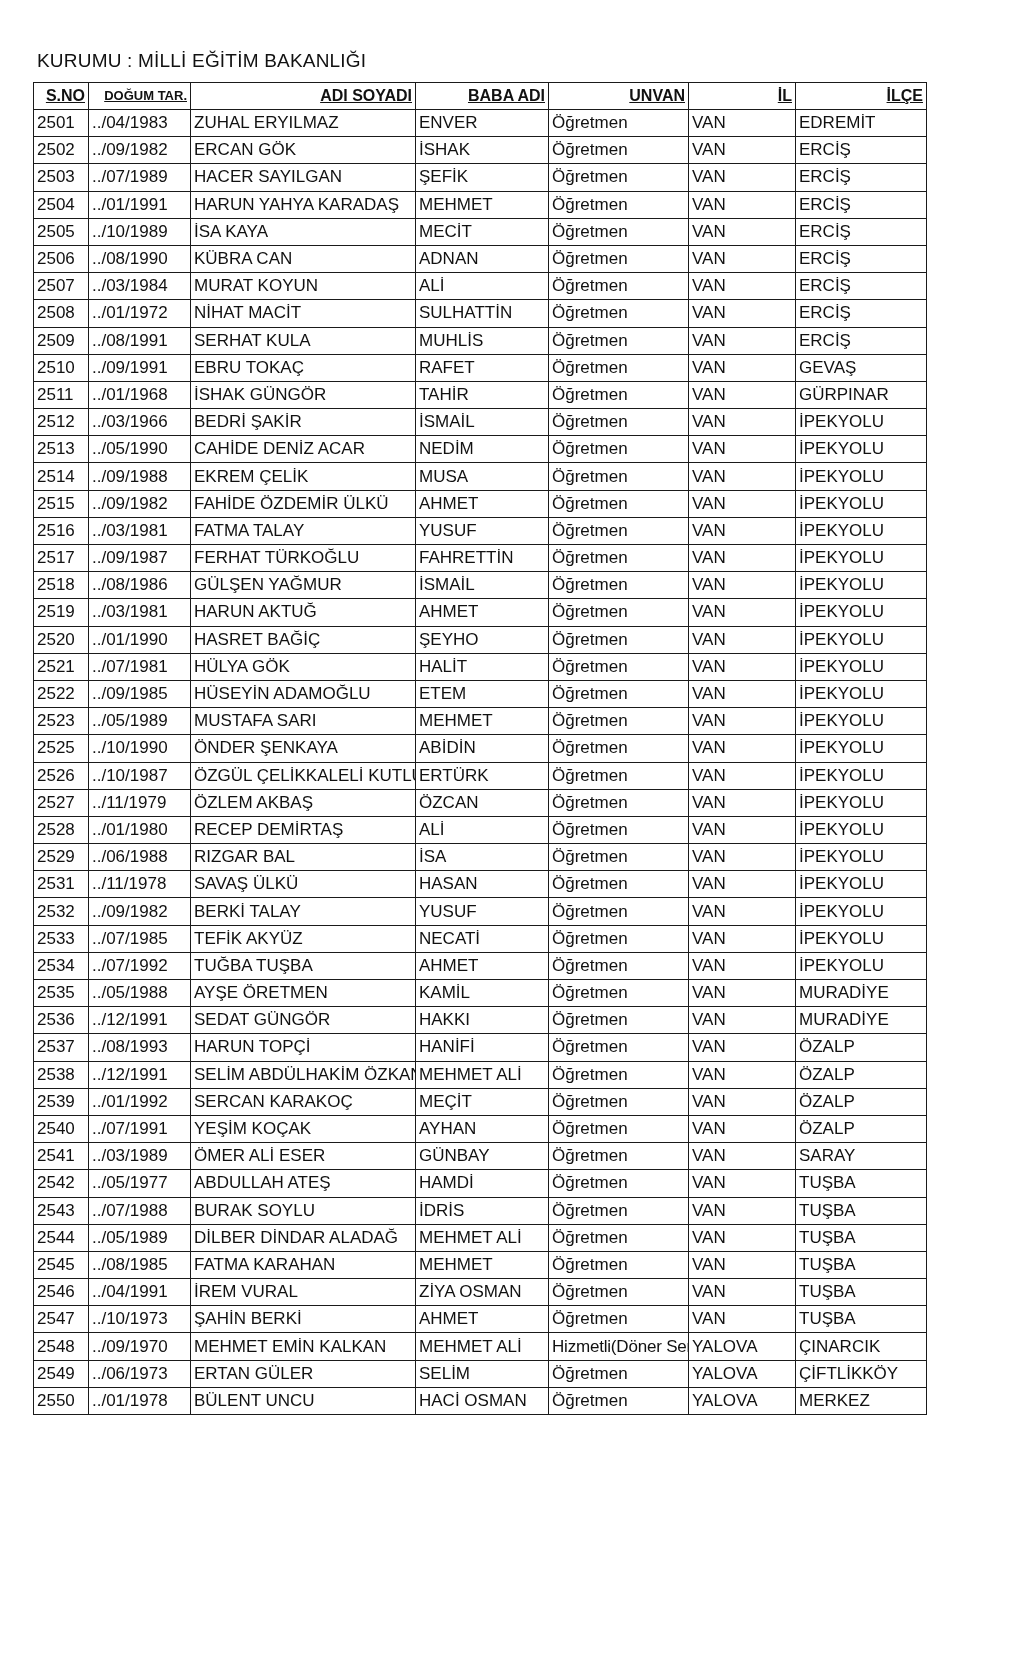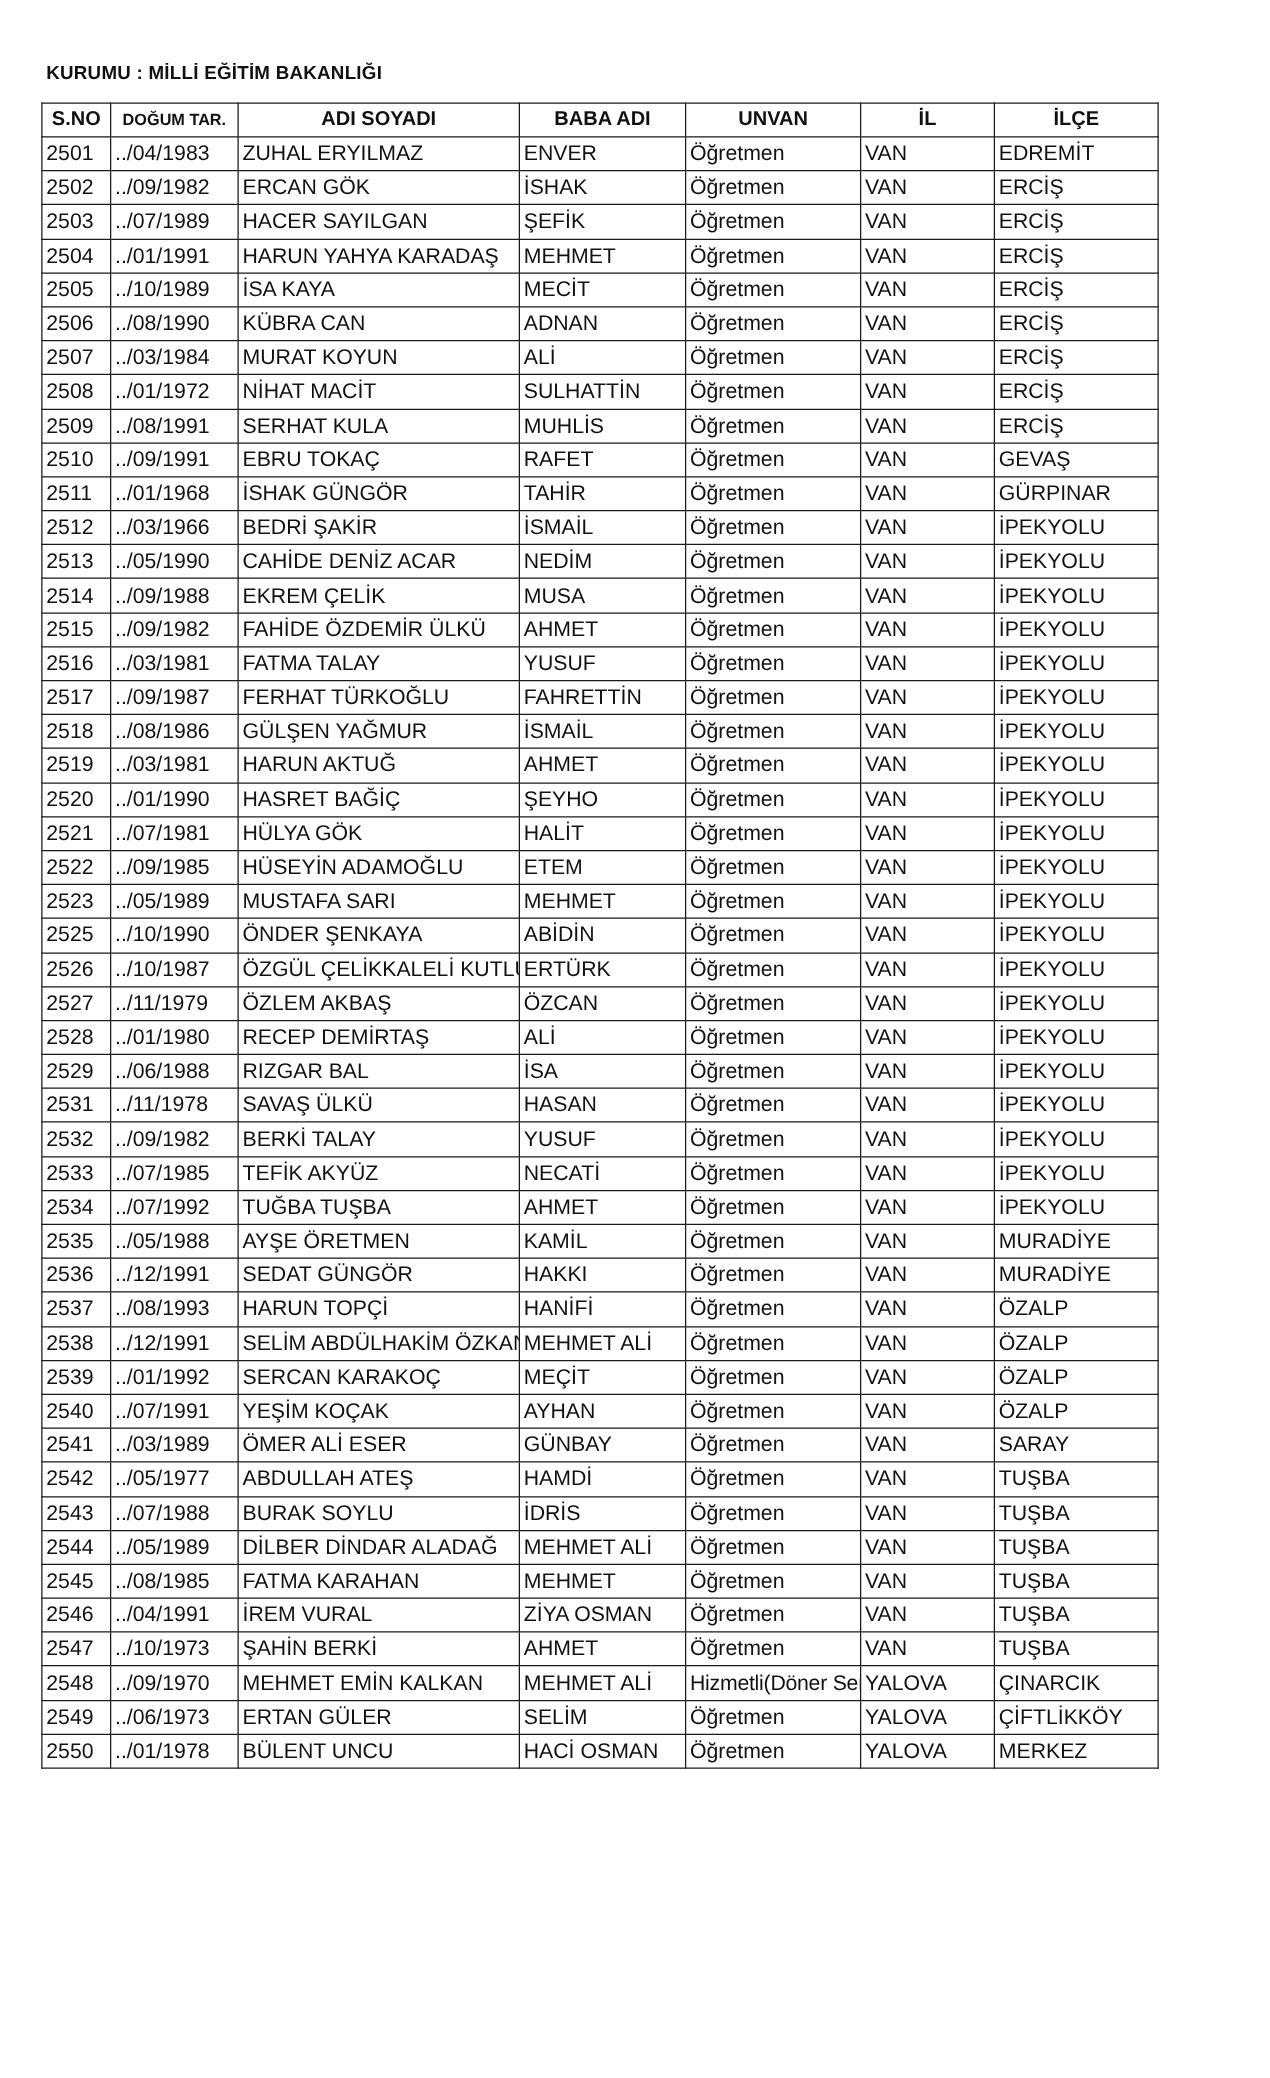--- a/index.html
+++ b/index.html
@@ -1,20 +1,20 @@
 <!DOCTYPE html>
 <html><head>
 <meta charset="utf-8">
 <style>
   html, body { margin: 0; padding: 0; background: #ffffff; }
   body { width: 1016px; height: 1662px; position: relative; overflow: hidden; font-family: "Liberation Sans", "DejaVu Sans", sans-serif; color: #111; }
-  .title { position: absolute; left: 37px; top: 50px; font-size: 15px; font-weight: bold; letter-spacing: 0.2px; }
+  .title { position: absolute; left: 37px; top: 50px; font-size: 19px; font-weight: normal; letter-spacing: 0.2px; }
   table.list { position: absolute; left: 33px; top: 82px; border-collapse: collapse; table-layout: fixed; width: 893px; }
   table.list th, table.list td { border: 1.5px solid #1a1a1a; padding: 0 3px; height: 26.2px; font-size: 17px; white-space: nowrap; overflow: hidden; line-height: 26px; vertical-align: middle; }
-  table.list th { font-weight: bold; text-align: center; font-size: 16px; height: 26px; }
+  table.list th { font-weight: bold; text-align: right; font-size: 16px; height: 26px; text-decoration: underline; }
   table.list th.c-dob { font-size: 13px; }
   td.c-sno { }
   td.small { font-size: 10px; letter-spacing: -0.2px; }
   col.c1 { width: 55px; } col.c2 { width: 102px; } col.c3 { width: 225px; } col.c4 { width: 133px; } col.c5 { width: 140px; } col.c6 { width: 107px; } col.c7 { width: 131px; }
 </style>
 </head>
 <body>
 
 <div class="title">KURUMU : MİLLİ EĞİTİM BAKANLIĞI</div>
 

